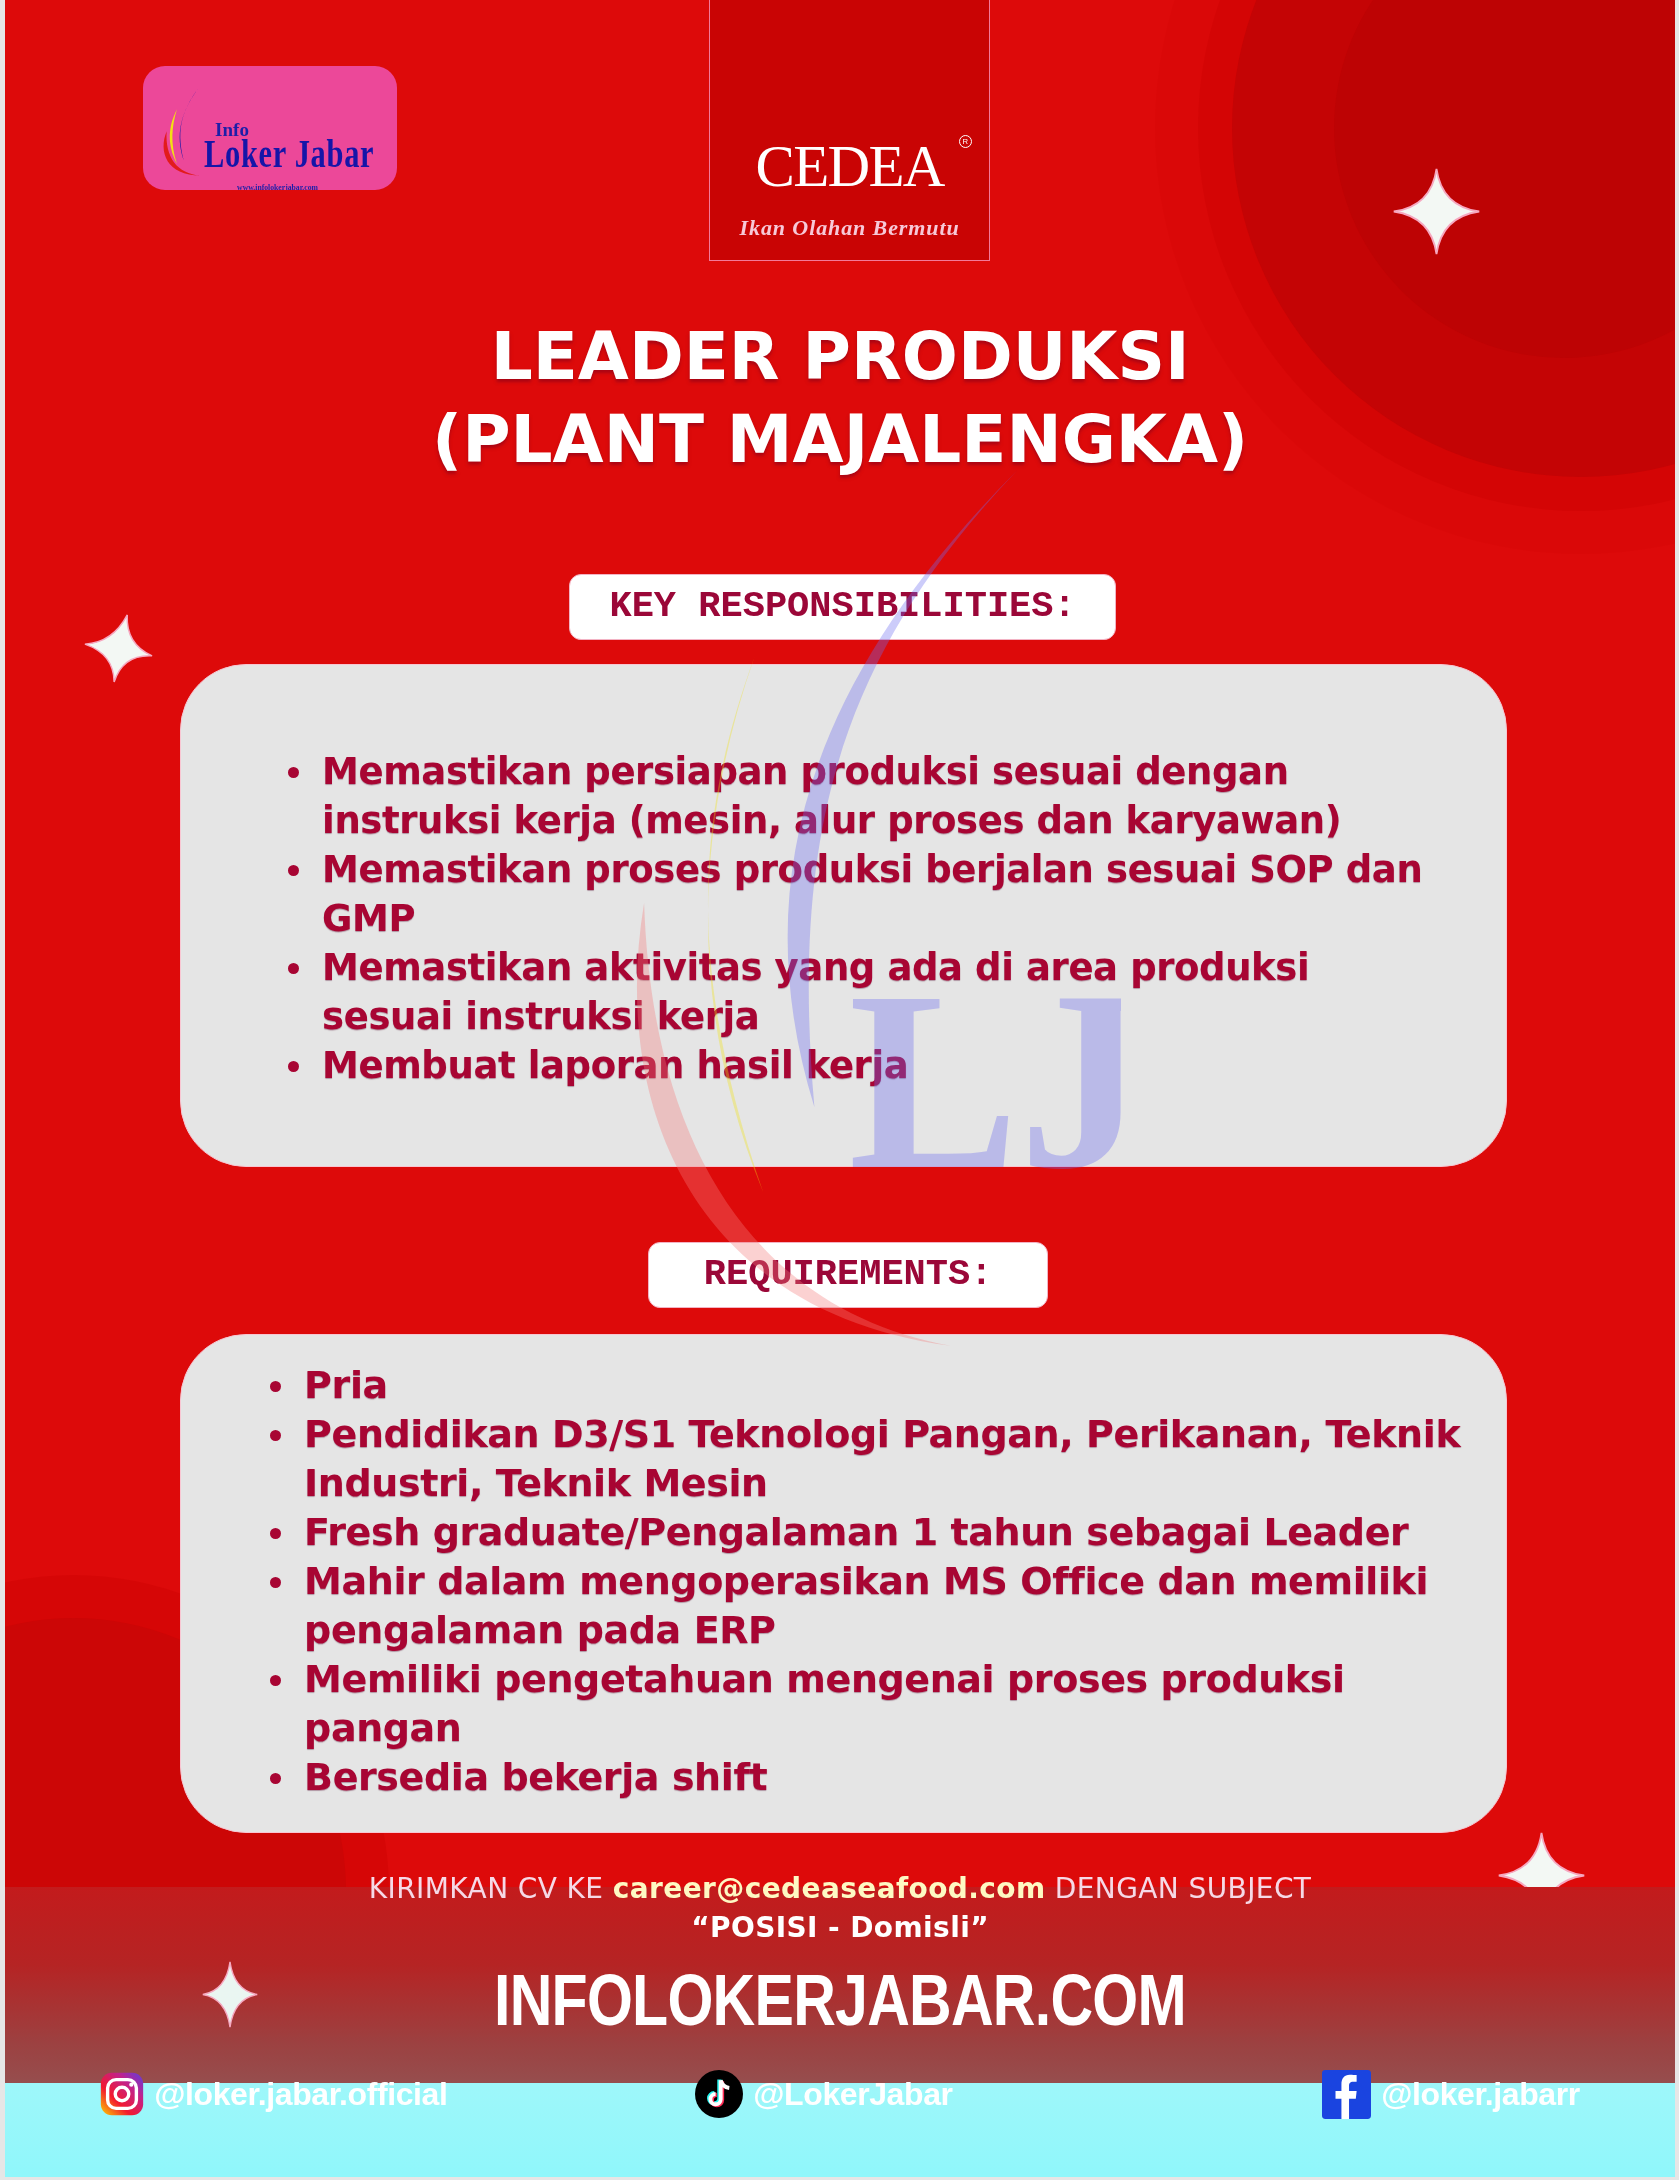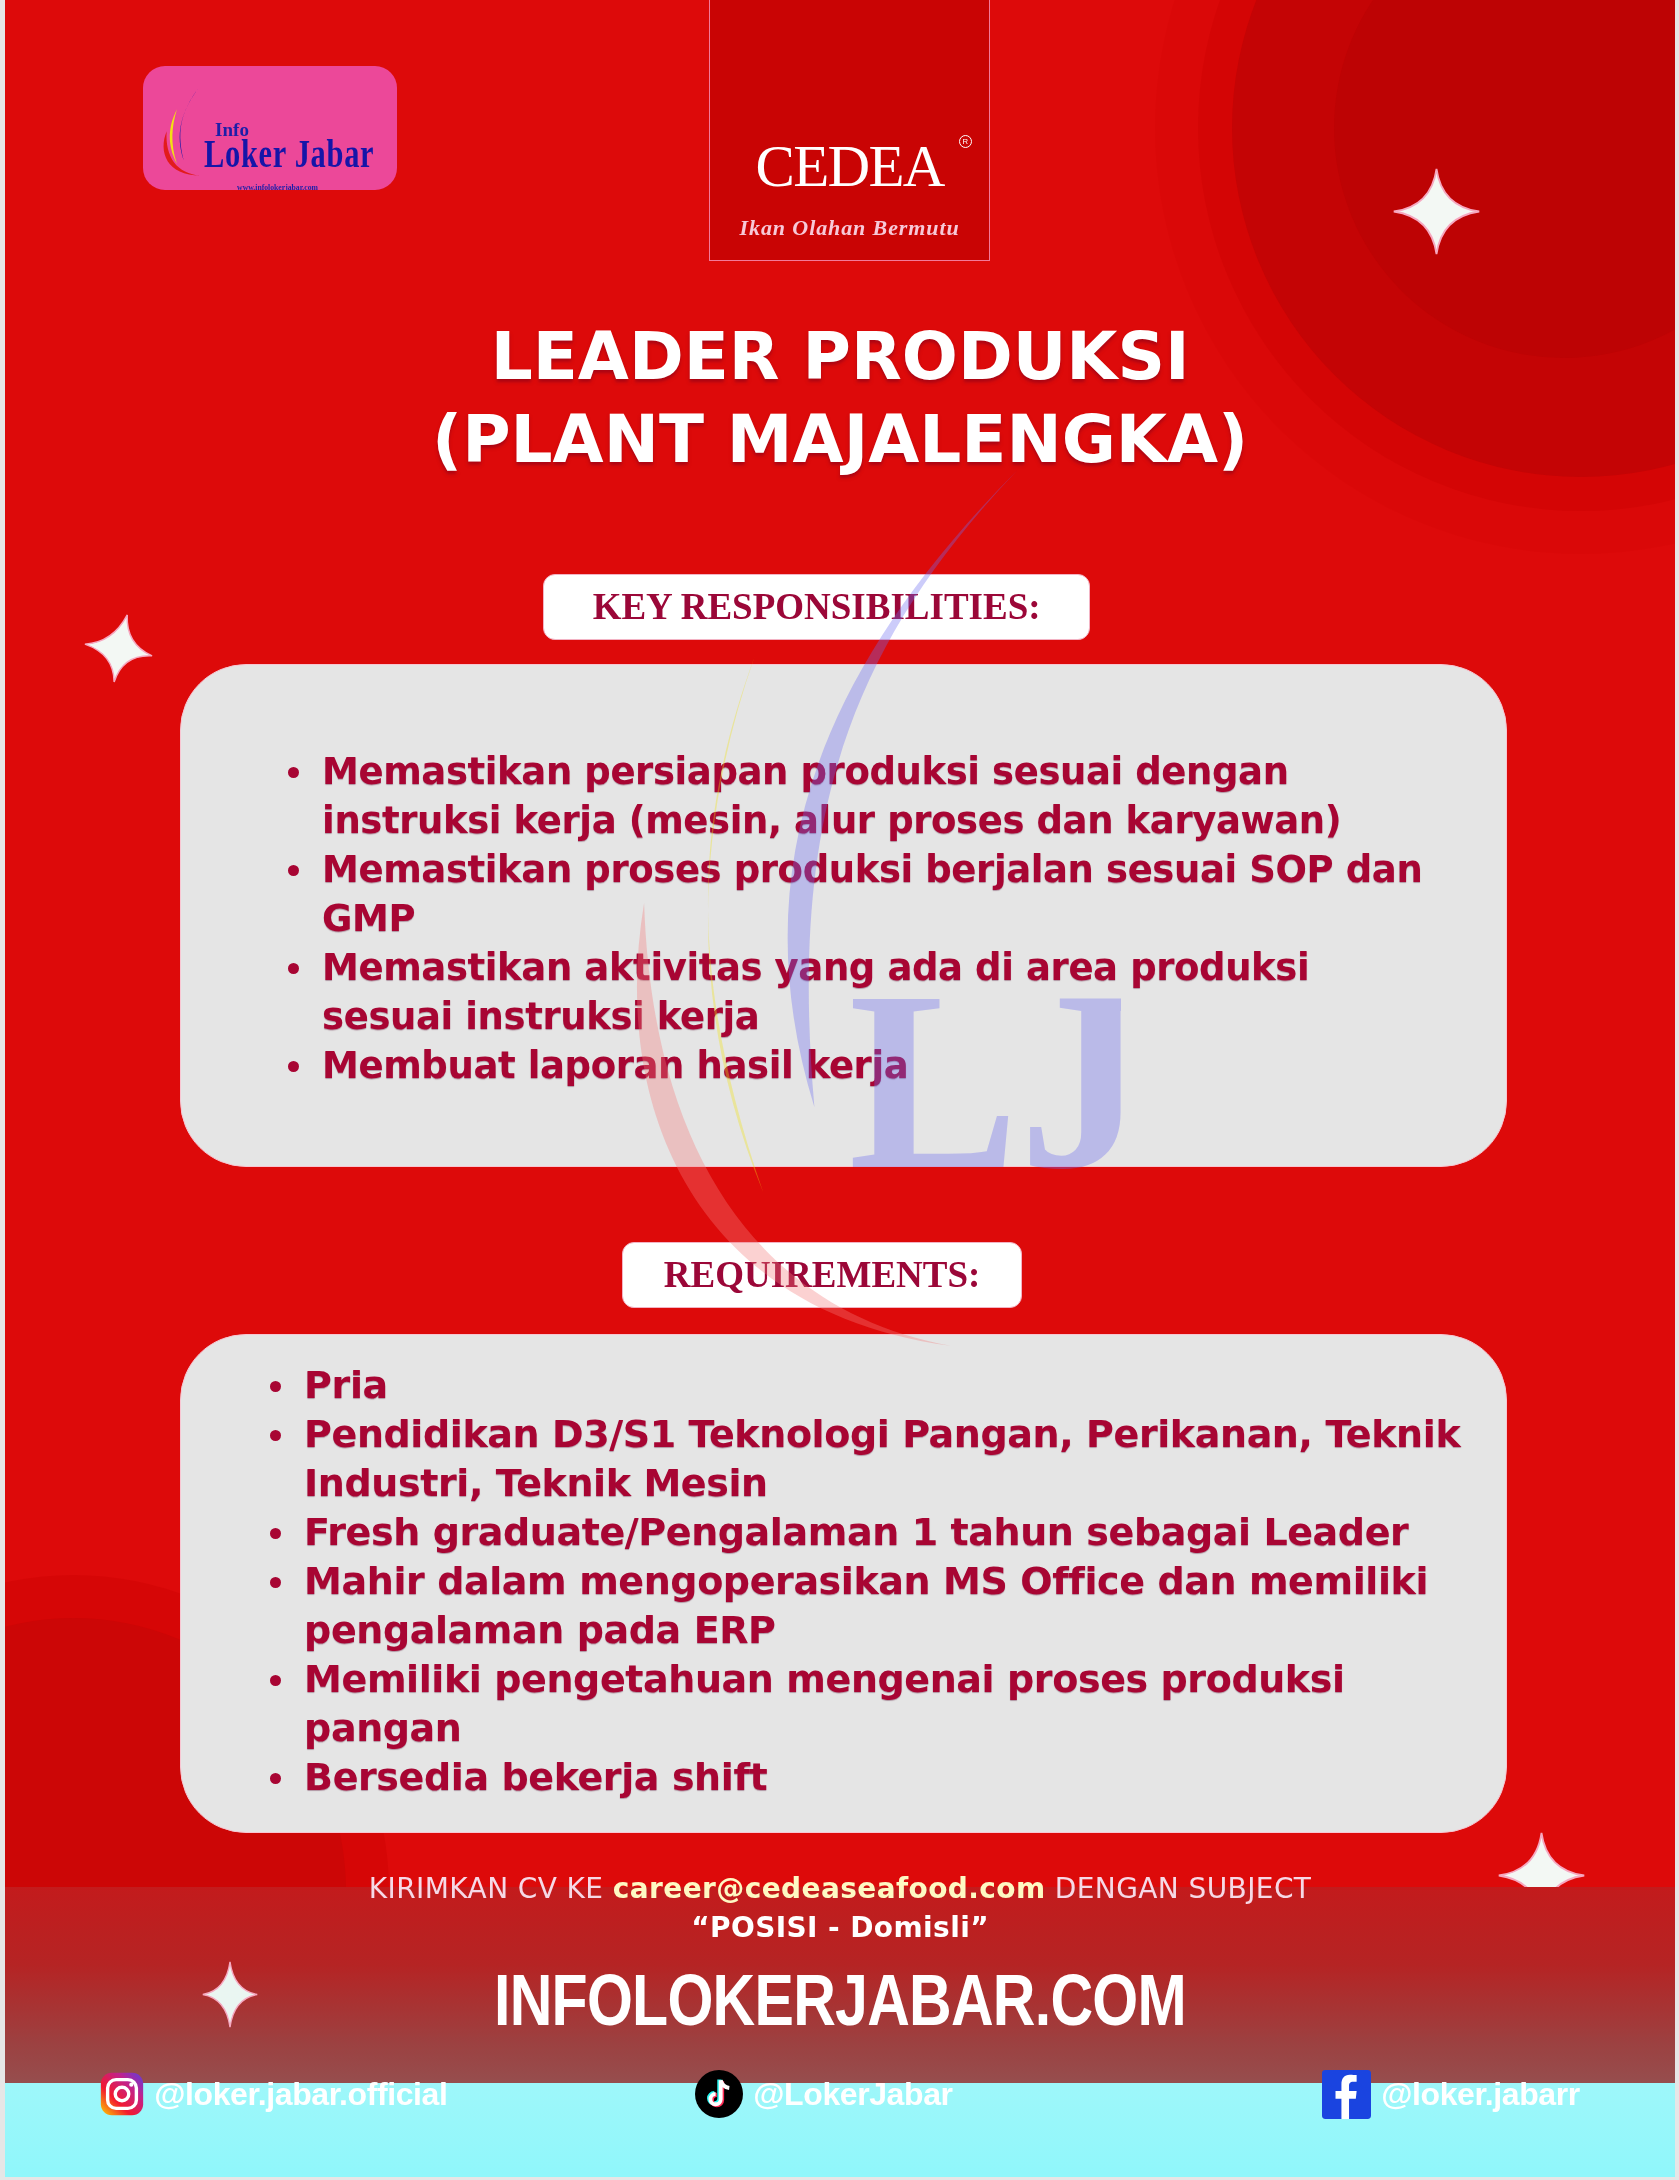--- a/index.html
+++ b/index.html
@@ -48,22 +48,22 @@
     .title {
       position: absolute; left: 0; width: 100%; top: 315px; text-align: center;
       font-family: "DejaVu Sans", sans-serif; font-weight: bold; color: #fff;
       font-size: 66px; line-height: 83px;
       text-shadow: 0 2.6px 3.4px rgba(120,0,30,0.5);
     }
 
     
     .pill {
       position: absolute; background: #fff; border-radius: 12px;
-      color: #9b0738; font-family: Liberation Serif, serif; font-weight: bold;
-      text-align: center; border: 1.7px solid #f3b3c4;
+      color: #9b0738; font-family: Liberation Mono, monospace; font-weight: bold;
+      text-align: center; border: 1.7px solid #f3b3c4; margin-left: 26px;
     }
     .pill-key { left: 538px; top: 574px; width: 547px; height: 66px; font-size: 37px; line-height: 63px; }
     .pill-req { left: 617px; top: 1242px; width: 400px; height: 66px; font-size: 37px; line-height: 63px; }
 
     .card {
       position: absolute; background: #e5e5e5; border-radius: 66px;
       border: 1.7px solid #f8c6d2;
     }
     .card-key { left: 175px; top: 664px; width: 1327px; height: 503px; }
     .card-req { left: 175px; top: 1334px; width: 1327px; height: 499px; }

